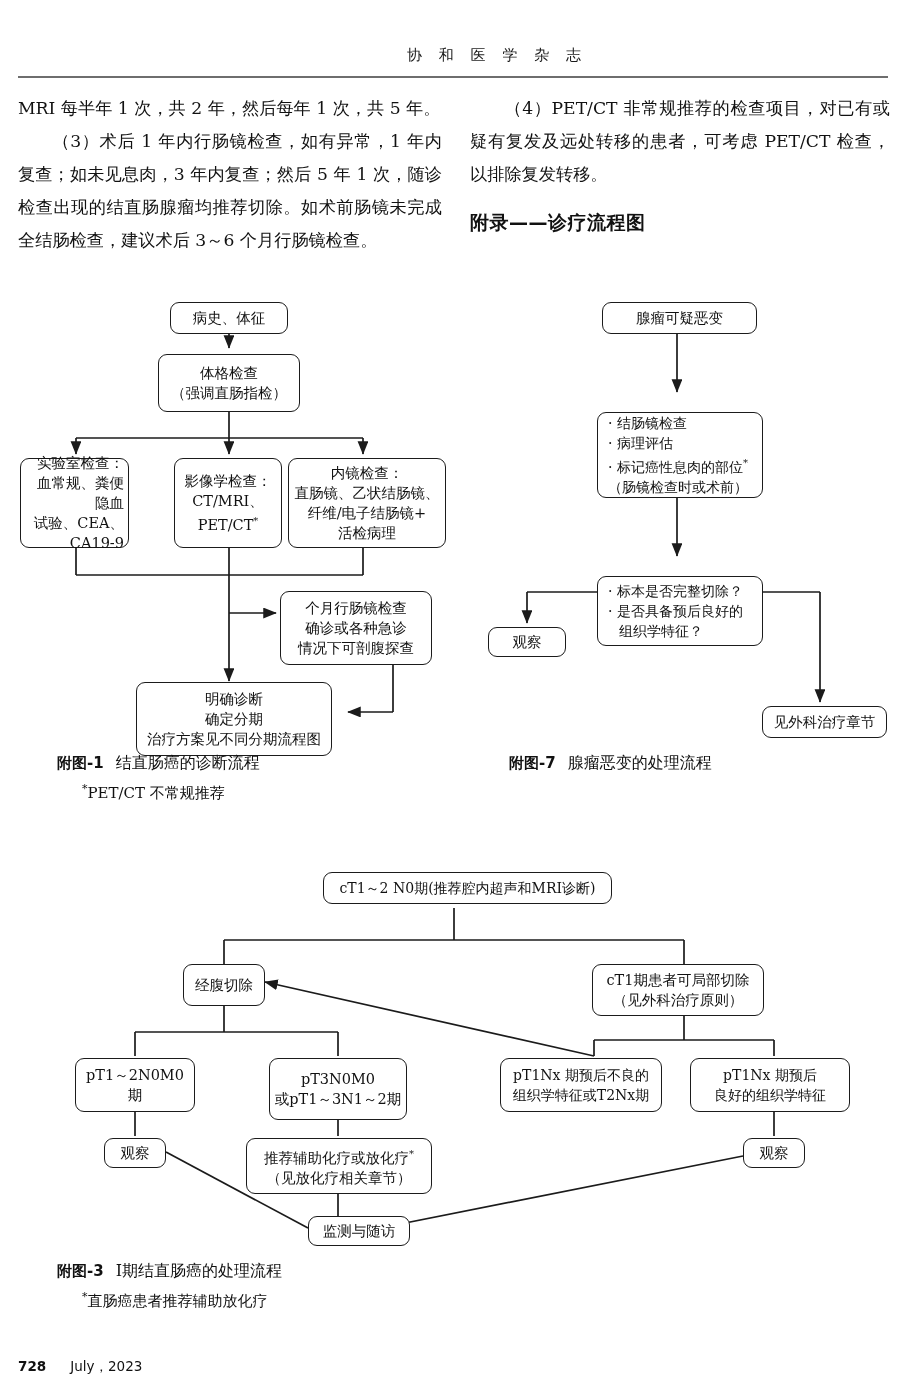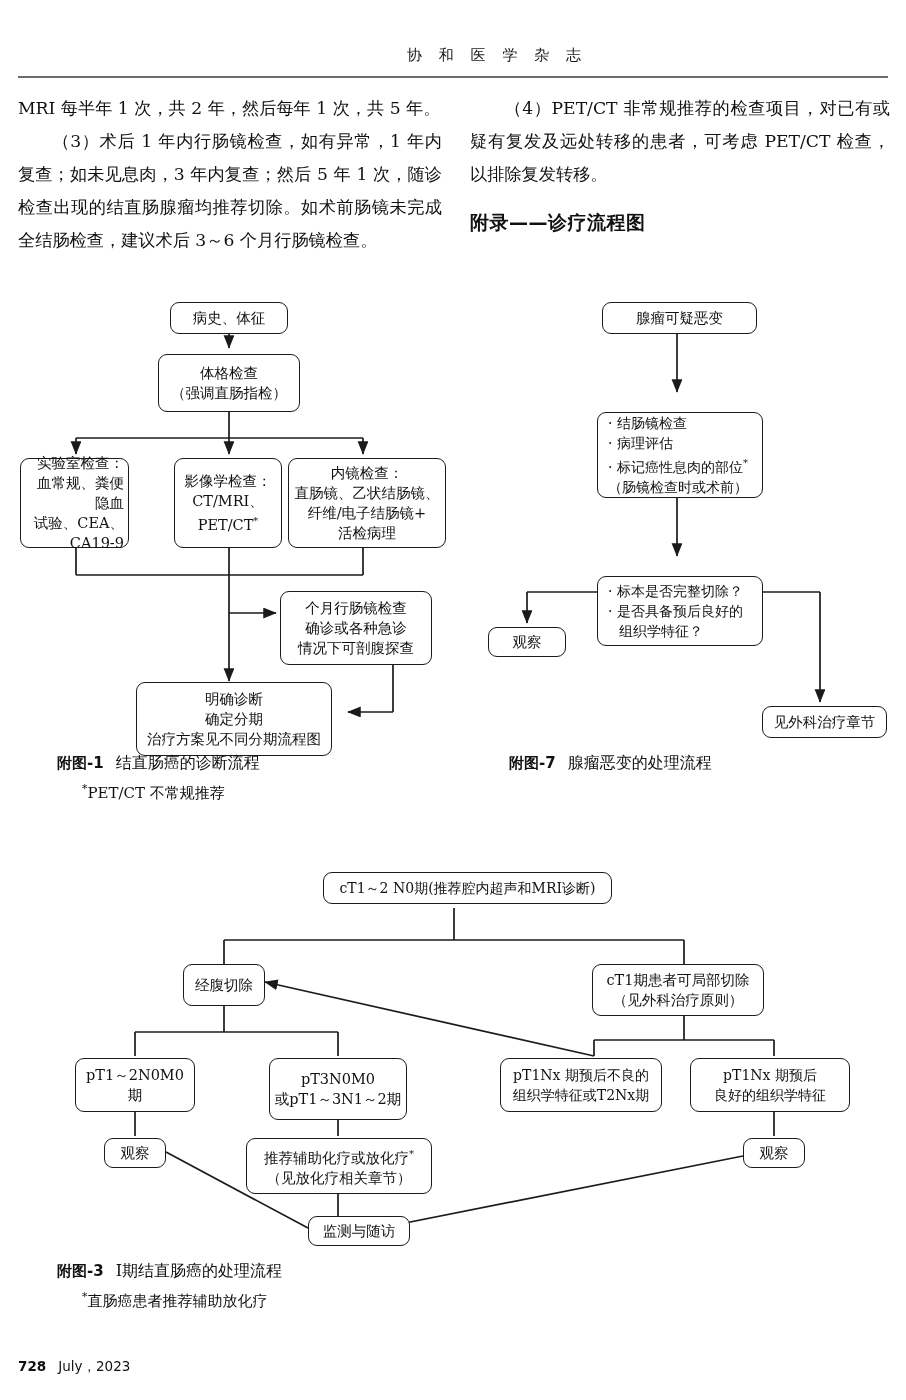--- a/index.html
+++ b/index.html
@@ -88,21 +88,21 @@
   .caption .note .star{font-size:11px;vertical-align:super;}
 
   
   .footer{
     position:absolute;left:18px;top:1358px;
     font-size:13.5px;
     font-family:"DejaVu Sans","Liberation Sans",sans-serif;
     color:#111;
   }
   .footer .pg{font-weight:bold;}
-  .footer .dt{margin-left:12px;}
+  .footer .dt{margin-left:24px;}
 </style>
 </head>
 <body>
 
 <div class="page">
 
   <div class="runhead">协 和 医 学 杂 志</div>
   <div class="rule"></div>
 
   <div class="col col-left">

